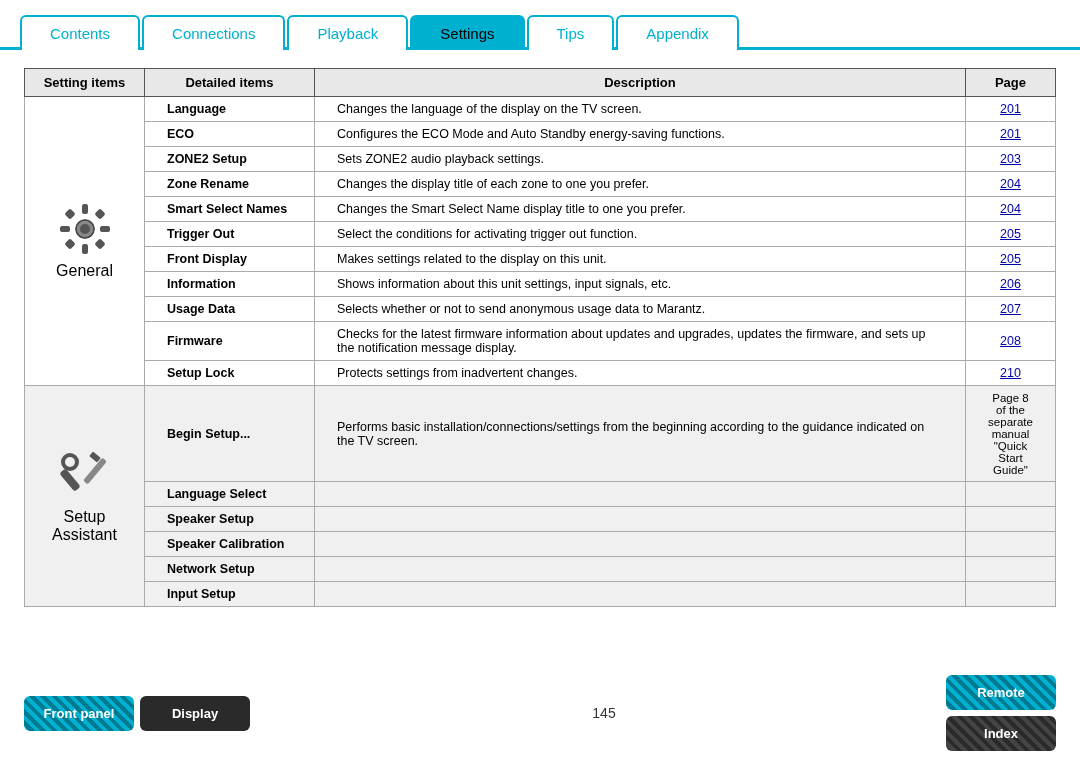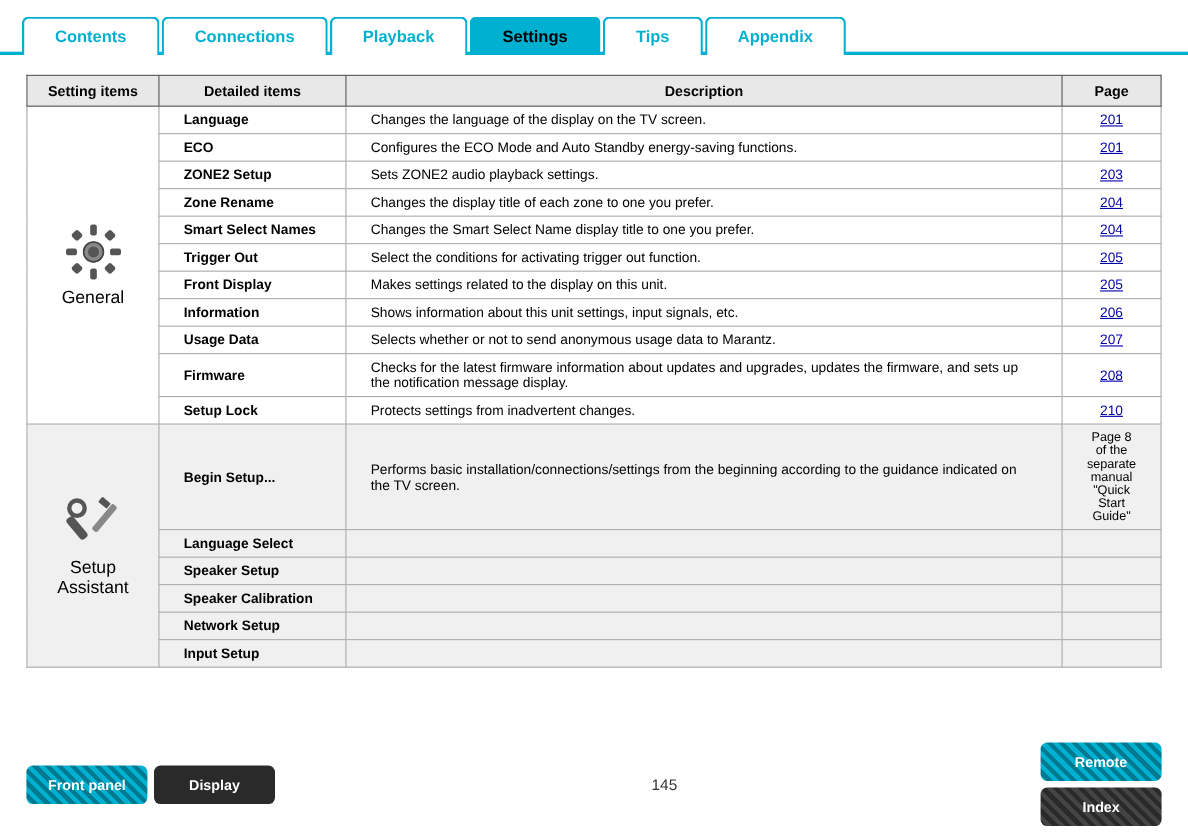--- a/index.html
+++ b/index.html
@@ -17,21 +17,21 @@
       display: flex;
       align-items: stretch;
       border-bottom: 3px solid #00b0d0;
       padding: 0 20px;
       padding-top: 12px;
       gap: 2px;
     }
     .nav-tab {
       padding: 8px 28px;
       font-size: 15px;
-      font-weight: bold;
+      font-weight: normal;
       cursor: pointer;
       border: 2px solid #00b0d0;
       border-bottom: none;
       border-radius: 6px 6px 0 0;
       background: #fff;
       color: #00b0d0;
       position: relative;
       bottom: -3px;
       text-decoration: none;
     }

